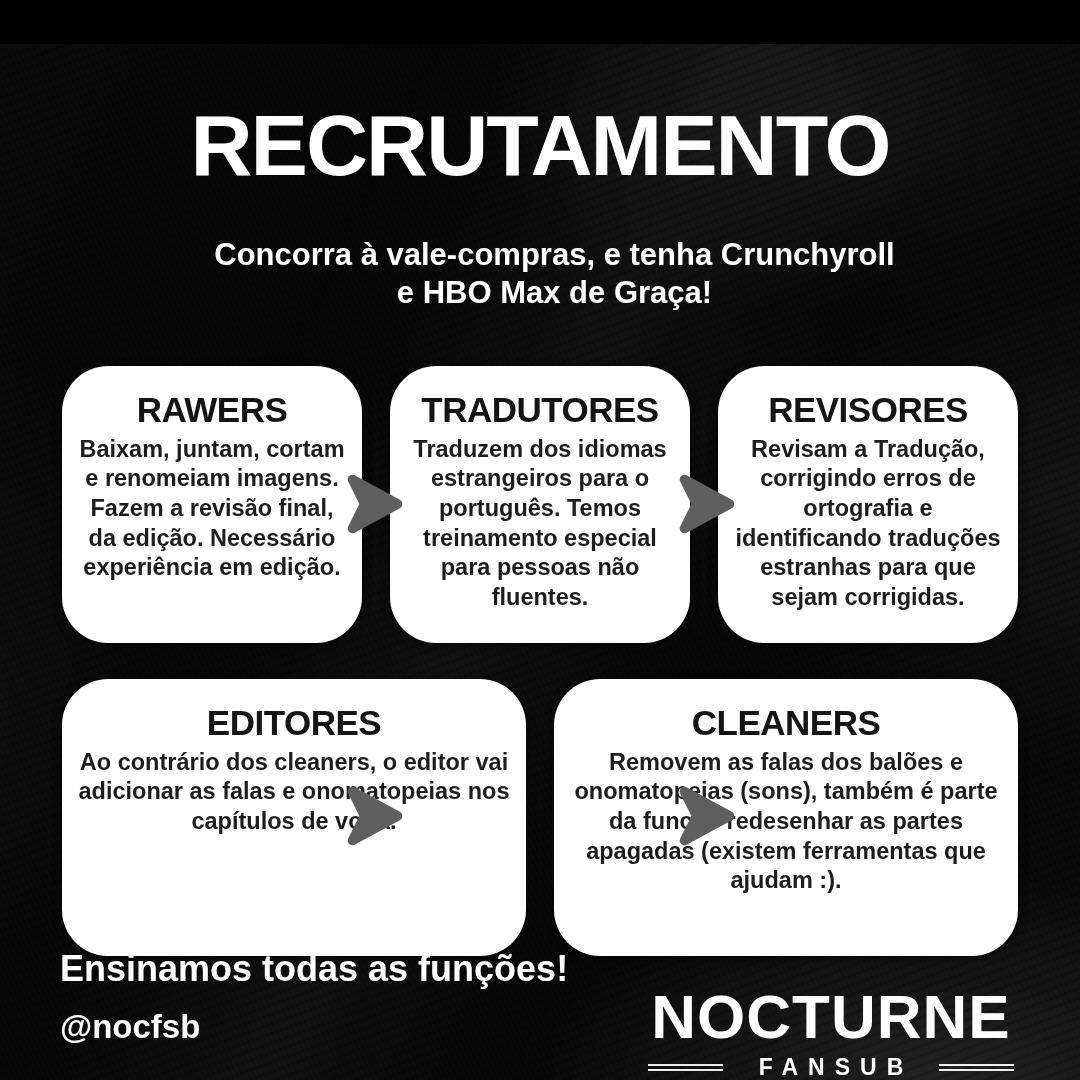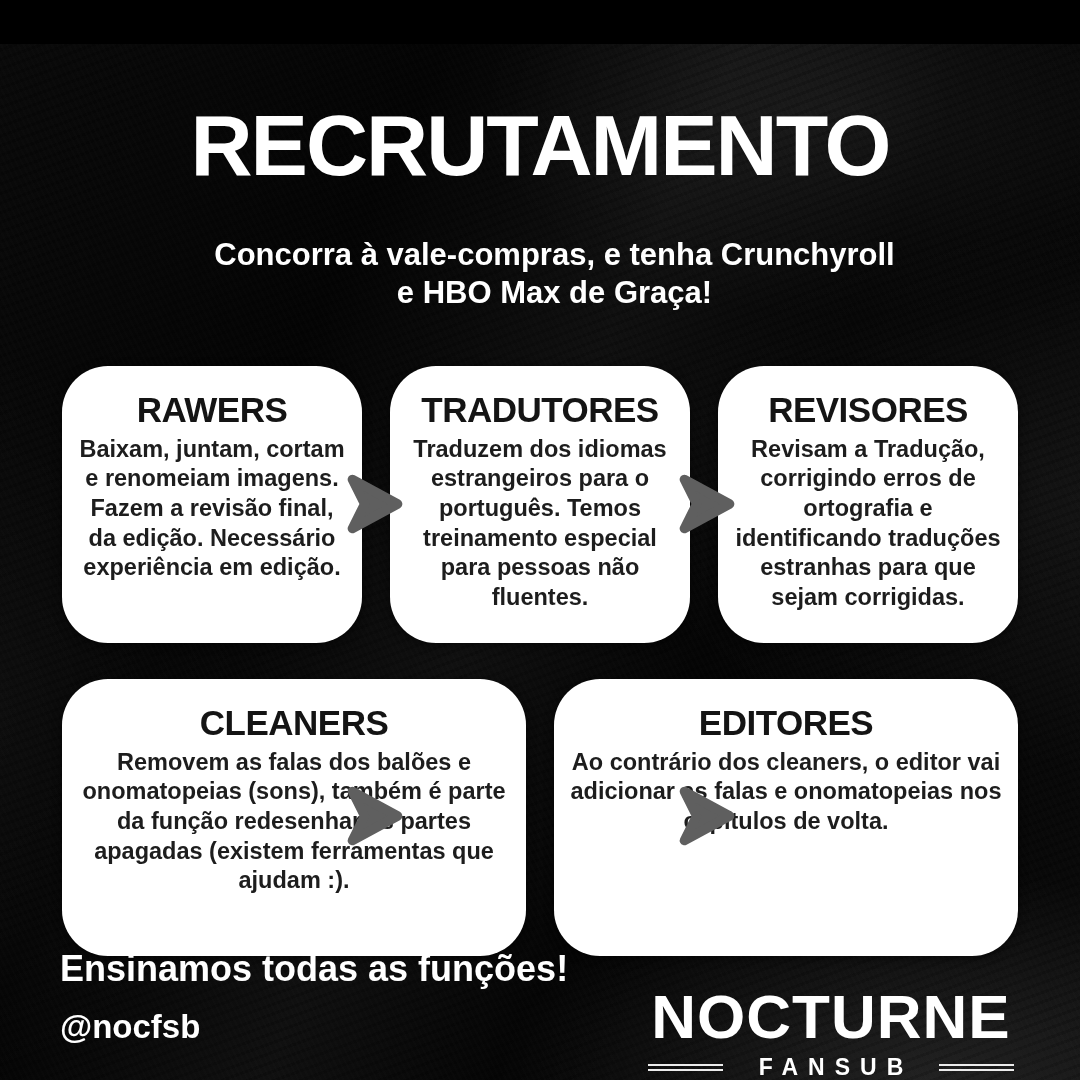--- a/index.html
+++ b/index.html
@@ -109,26 +109,26 @@
       <p>Traduzem dos idiomas estrangeiros para o português. Temos treinamento especial para pessoas não fluentes.</p>
     </div>
     <div class="card">
       <h2>REVISORES</h2>
       <p>Revisam a Tradução, corrigindo erros de ortografia e identificando traduções estranhas para que sejam corrigidas.</p>
     </div>
   </div>
 
   <div class="grid-row row-2">
     <div class="card">
+      <h2>EDITORES</h2>
+      <p>Ao contrário dos cleaners, o editor vai adicionar as falas e onomatopeias nos capítulos de volta.</p>
+    </div>
+    <div class="card">
       <h2>CLEANERS</h2>
       <p>Removem as falas dos balões e onomatopeias (sons), também é parte da função redesenhar as partes apagadas (existem ferramentas que ajudam :).</p>
-    </div>
-    <div class="card">
-      <h2>EDITORES</h2>
-      <p>Ao contrário dos cleaners, o editor vai adicionar as falas e onomatopeias nos capítulos de volta.</p>
     </div>
   </div>
 
   <svg class="flow-arrow arrow-1" viewBox="0 0 64 70" aria-hidden="true">
     <polygon points="8,9 56,35 8,61 21,35" fill="#5f5f5f" stroke="#5f5f5f" stroke-width="10" stroke-linejoin="round"></polygon>
   </svg>
   <svg class="flow-arrow arrow-2" viewBox="0 0 64 70" aria-hidden="true">
     <polygon points="8,9 56,35 8,61 21,35" fill="#5f5f5f" stroke="#5f5f5f" stroke-width="10" stroke-linejoin="round"></polygon>
   </svg>
   <svg class="flow-arrow arrow-3" viewBox="0 0 64 70" aria-hidden="true">

